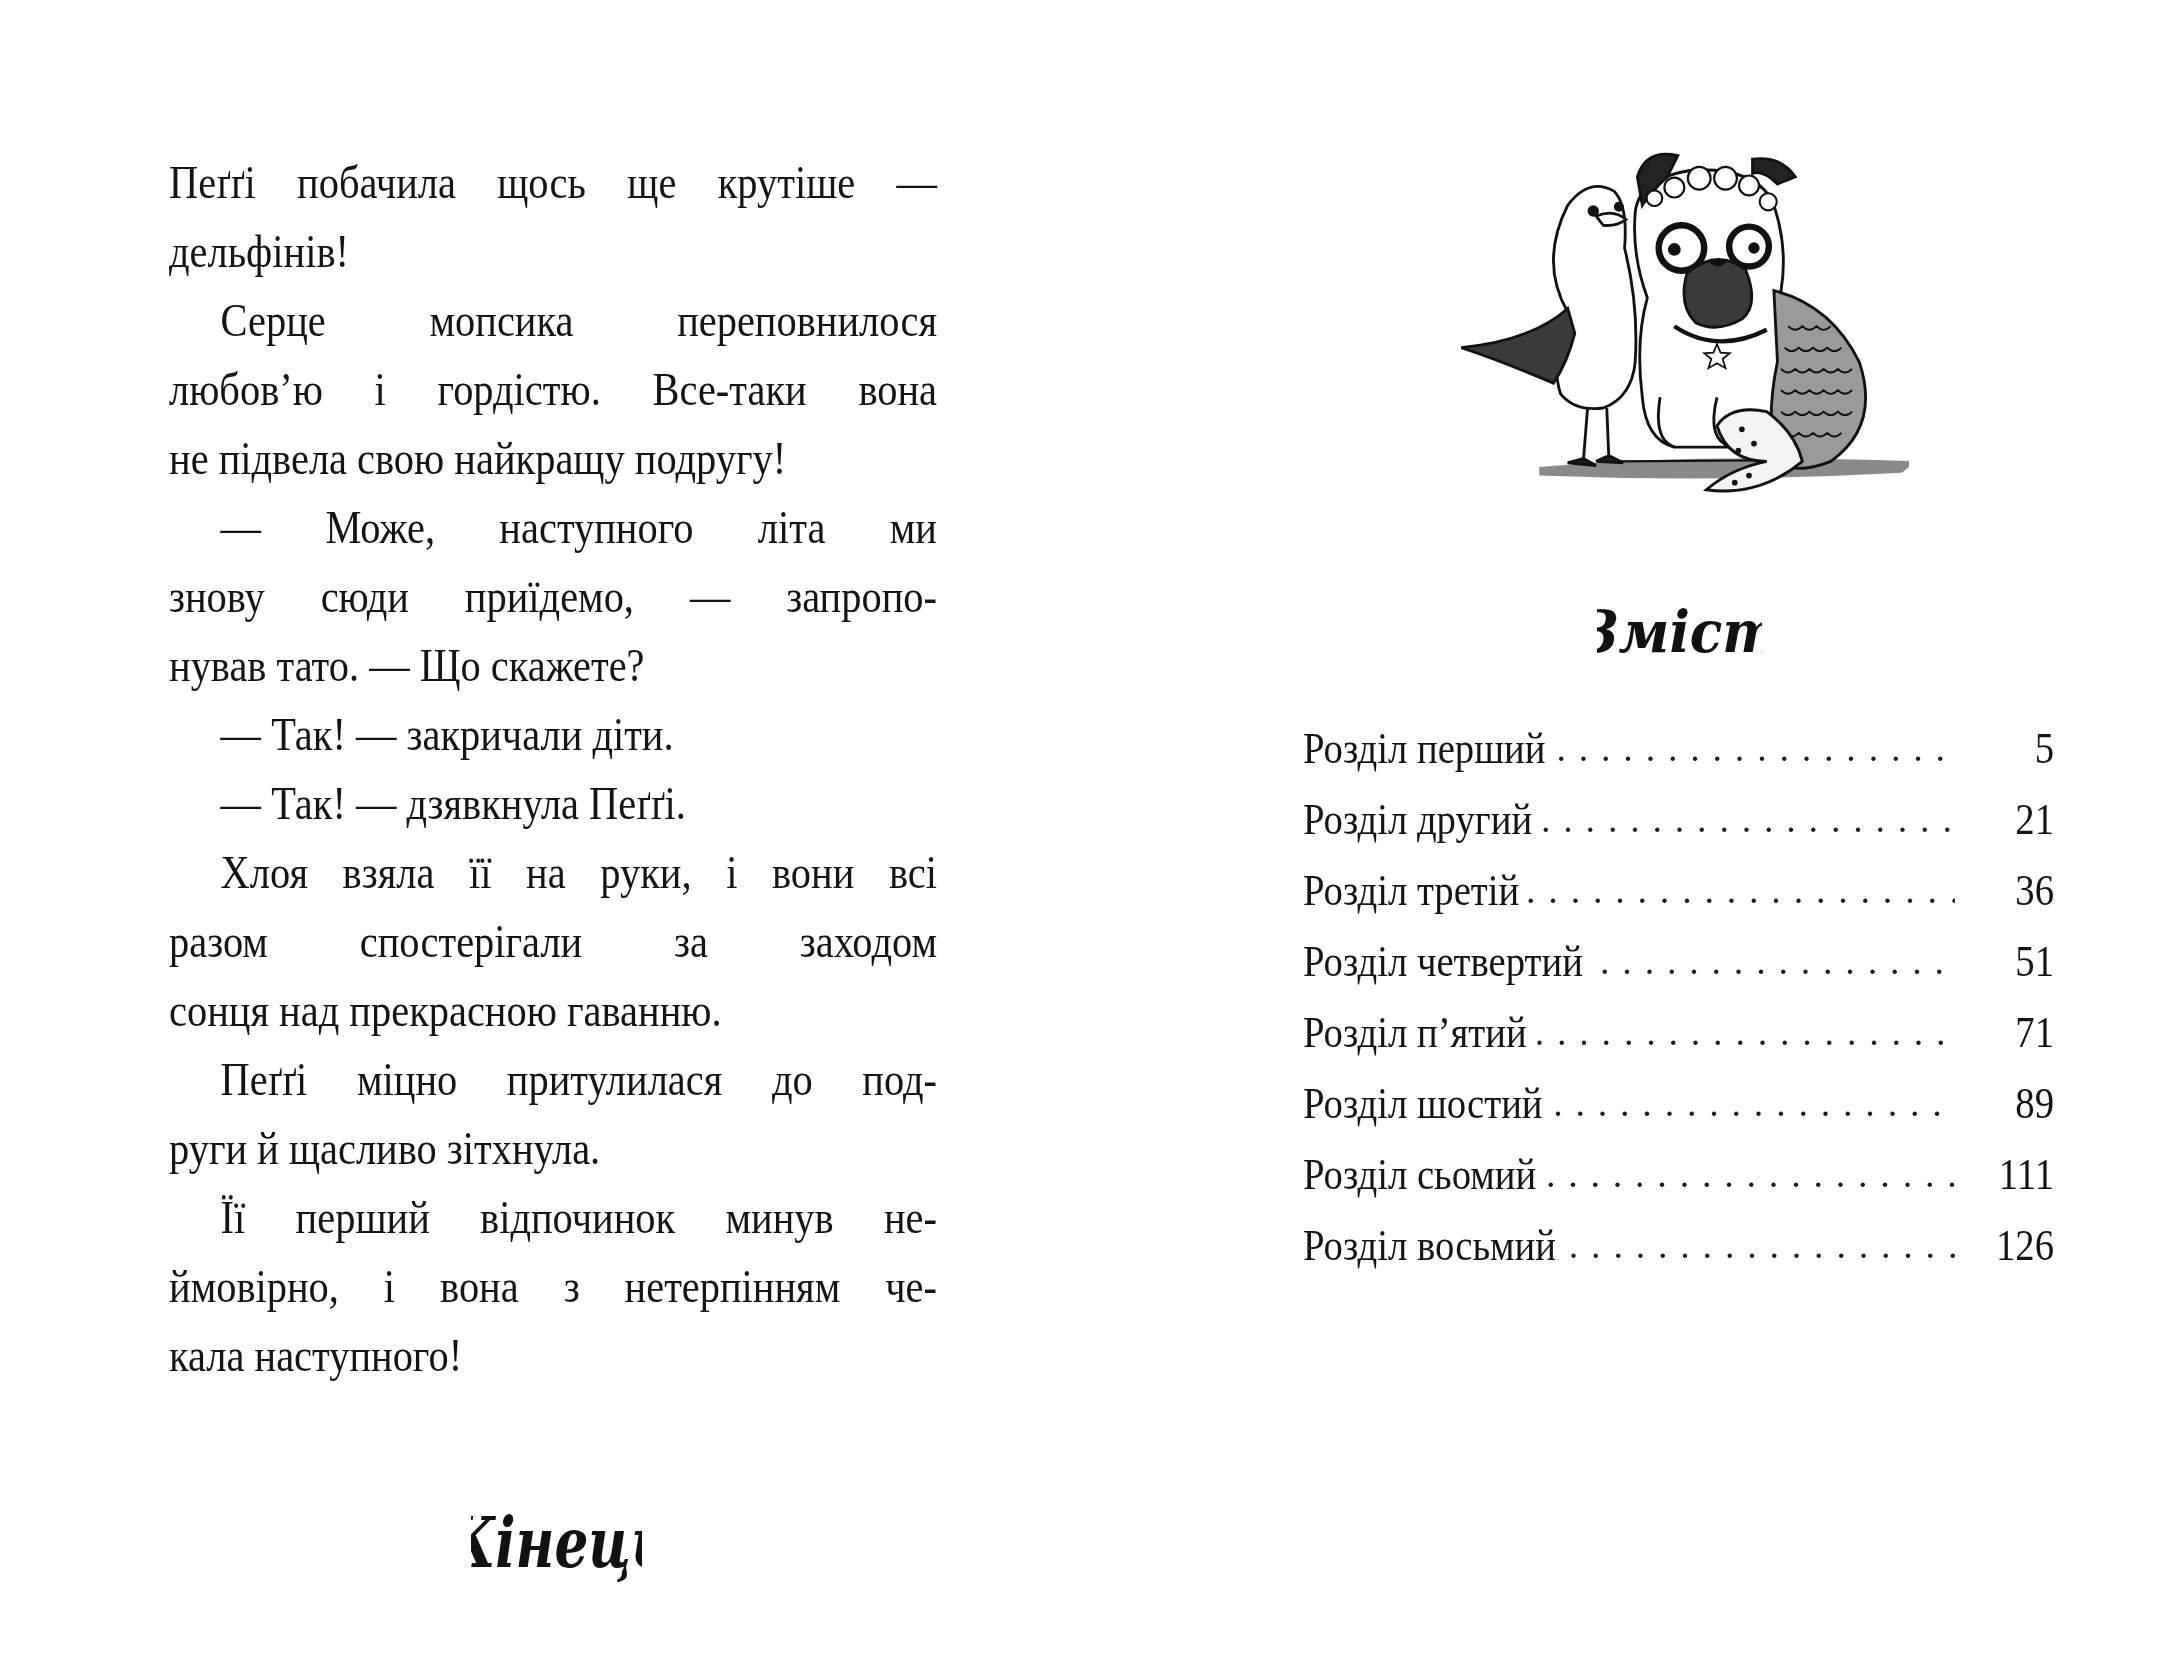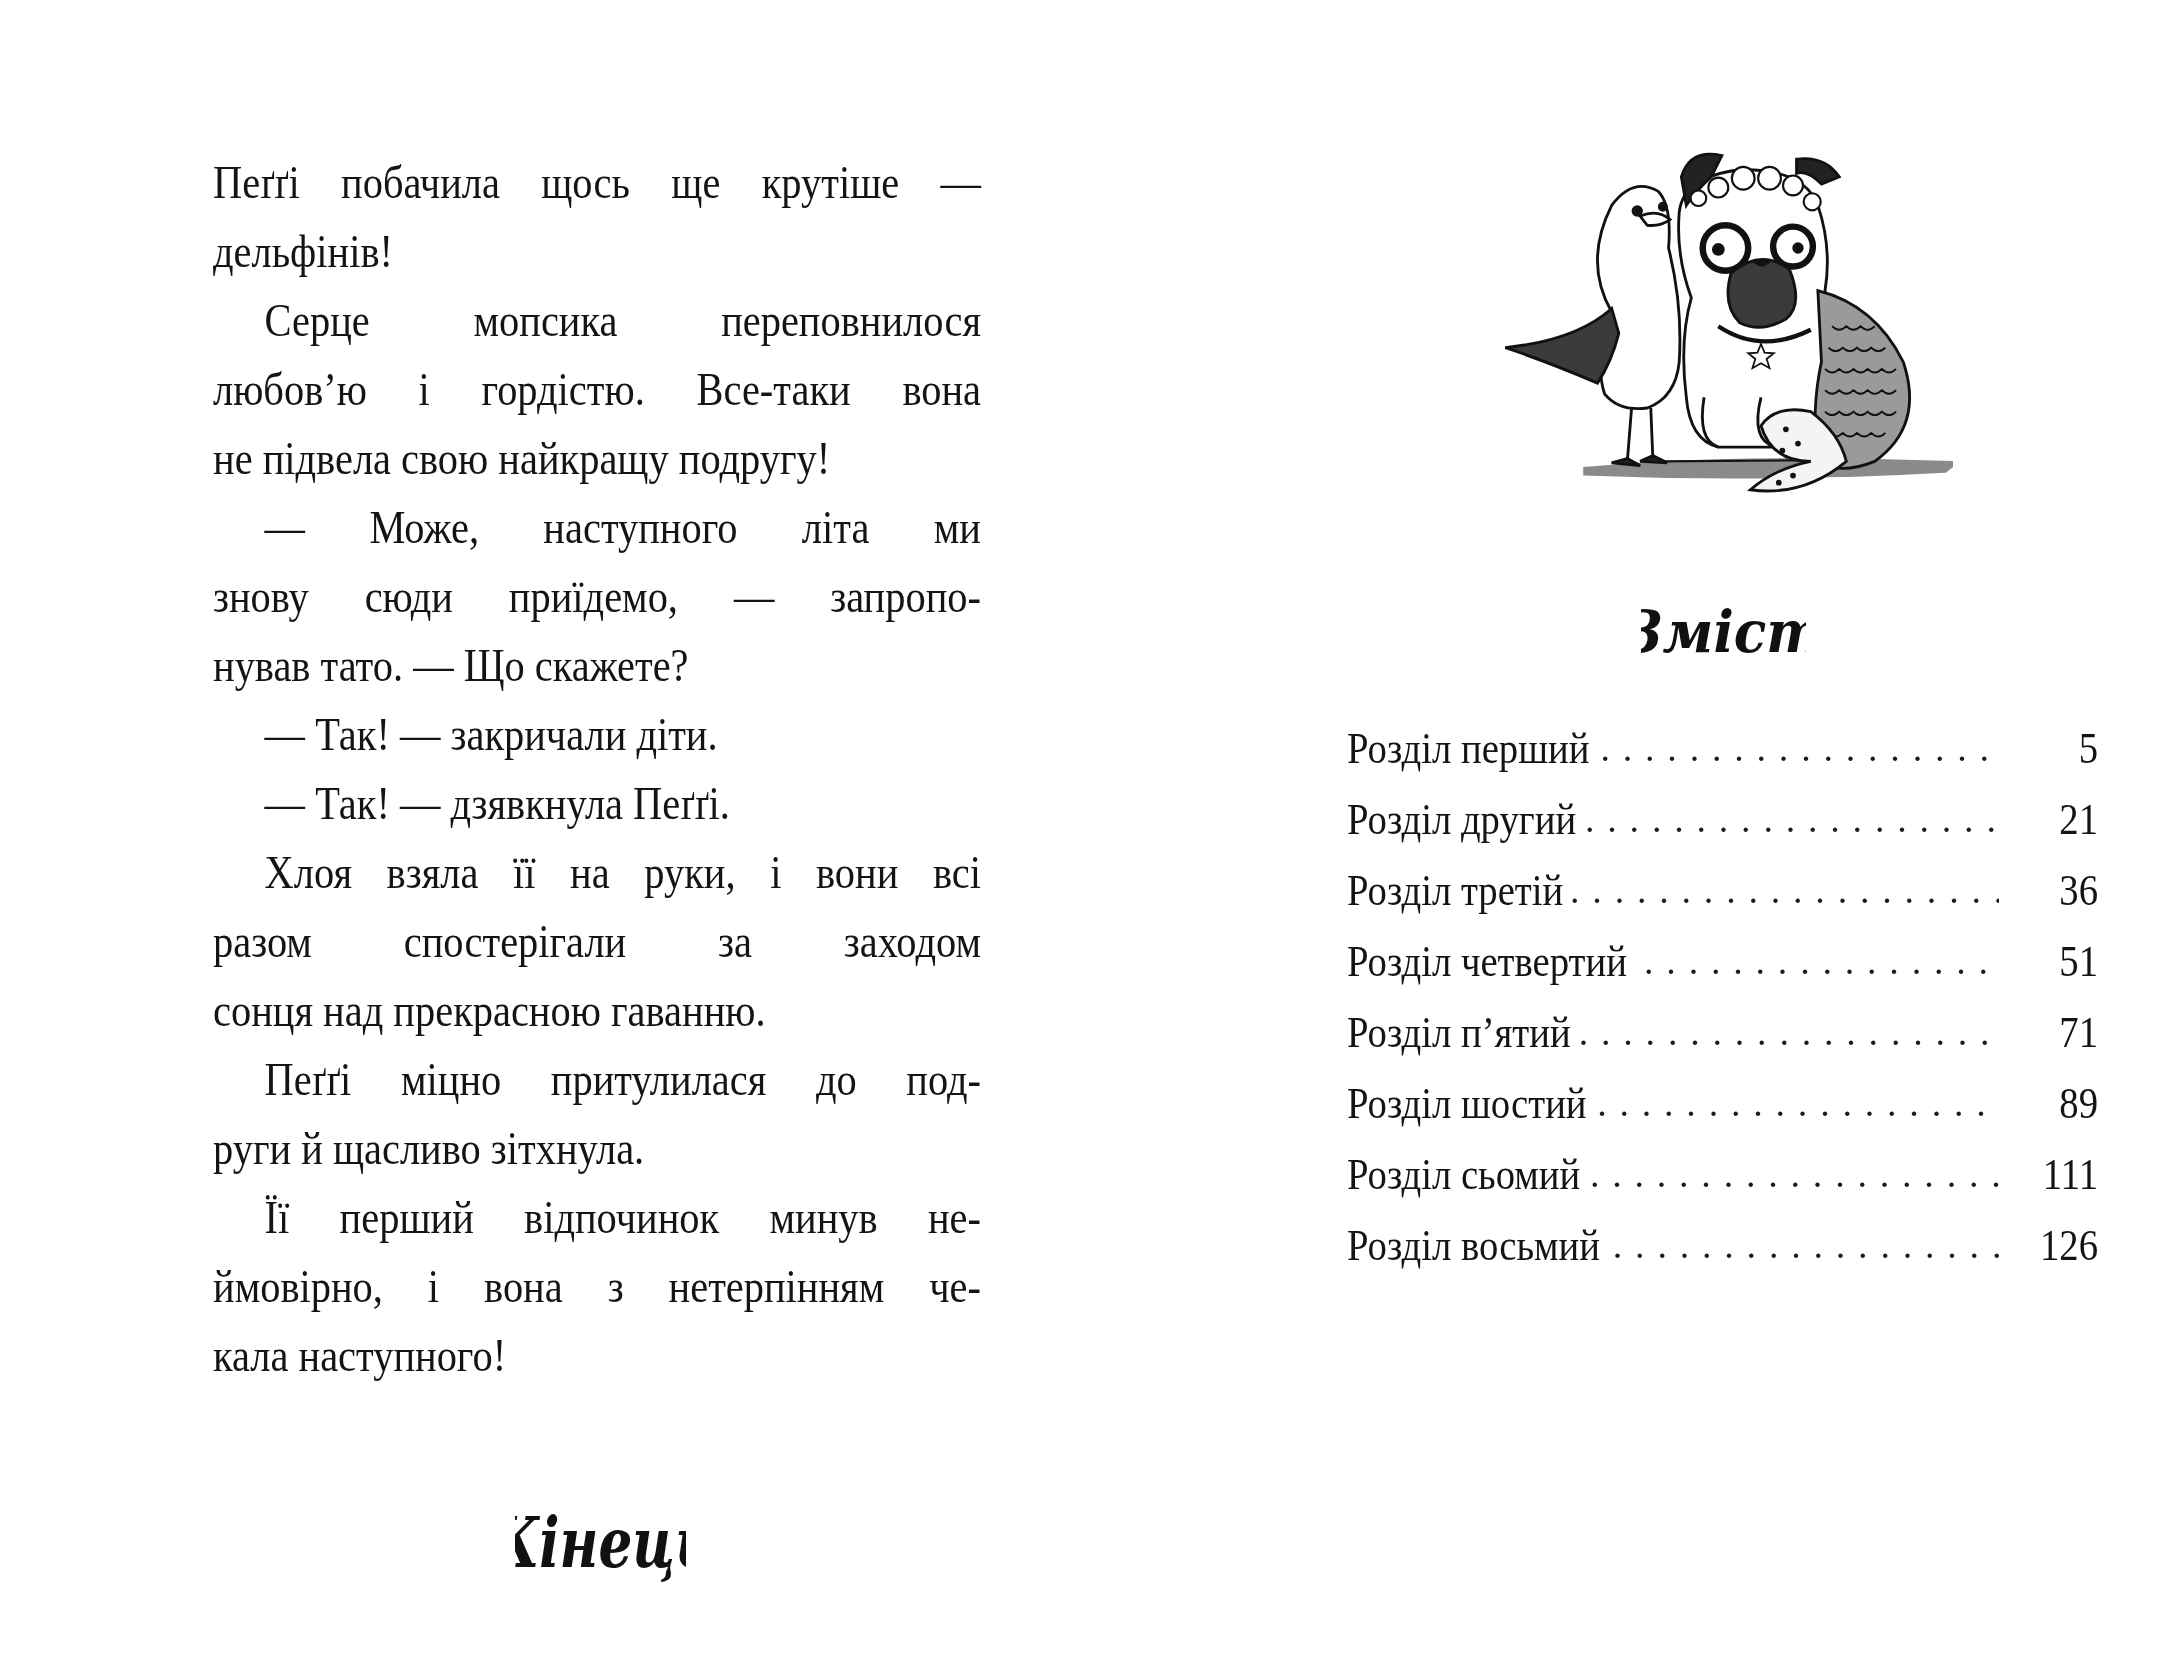--- a/index.html
+++ b/index.html
@@ -1,21 +1,21 @@
 <!DOCTYPE html>
 <html style="font-size:11.4px"><head>
 <meta charset="utf-8">
 <style>
   html, body { margin: 0; padding: 0; background: #ffffff; }
   body {
     width: 2183px; height: 1679px; position: relative; overflow: hidden;
     color: #141414;
     font-family: "Liberation Serif", "DejaVu Serif", serif;
   }
-  .page { position: absolute; top: 0; height: 1679px; margin-left: 44px; }
+  .page { position: absolute; top: 0; height: 1679px; }
   .page-left { left: 0; width: 1091px; }
   .page-right { left: 1135px; width: 1092px; }
 
   
   .story {
     position: absolute;
     left: 169px; top: 148px;
     width: 893px;              
     transform: scaleX(0.86);
     transform-origin: 0 0;

